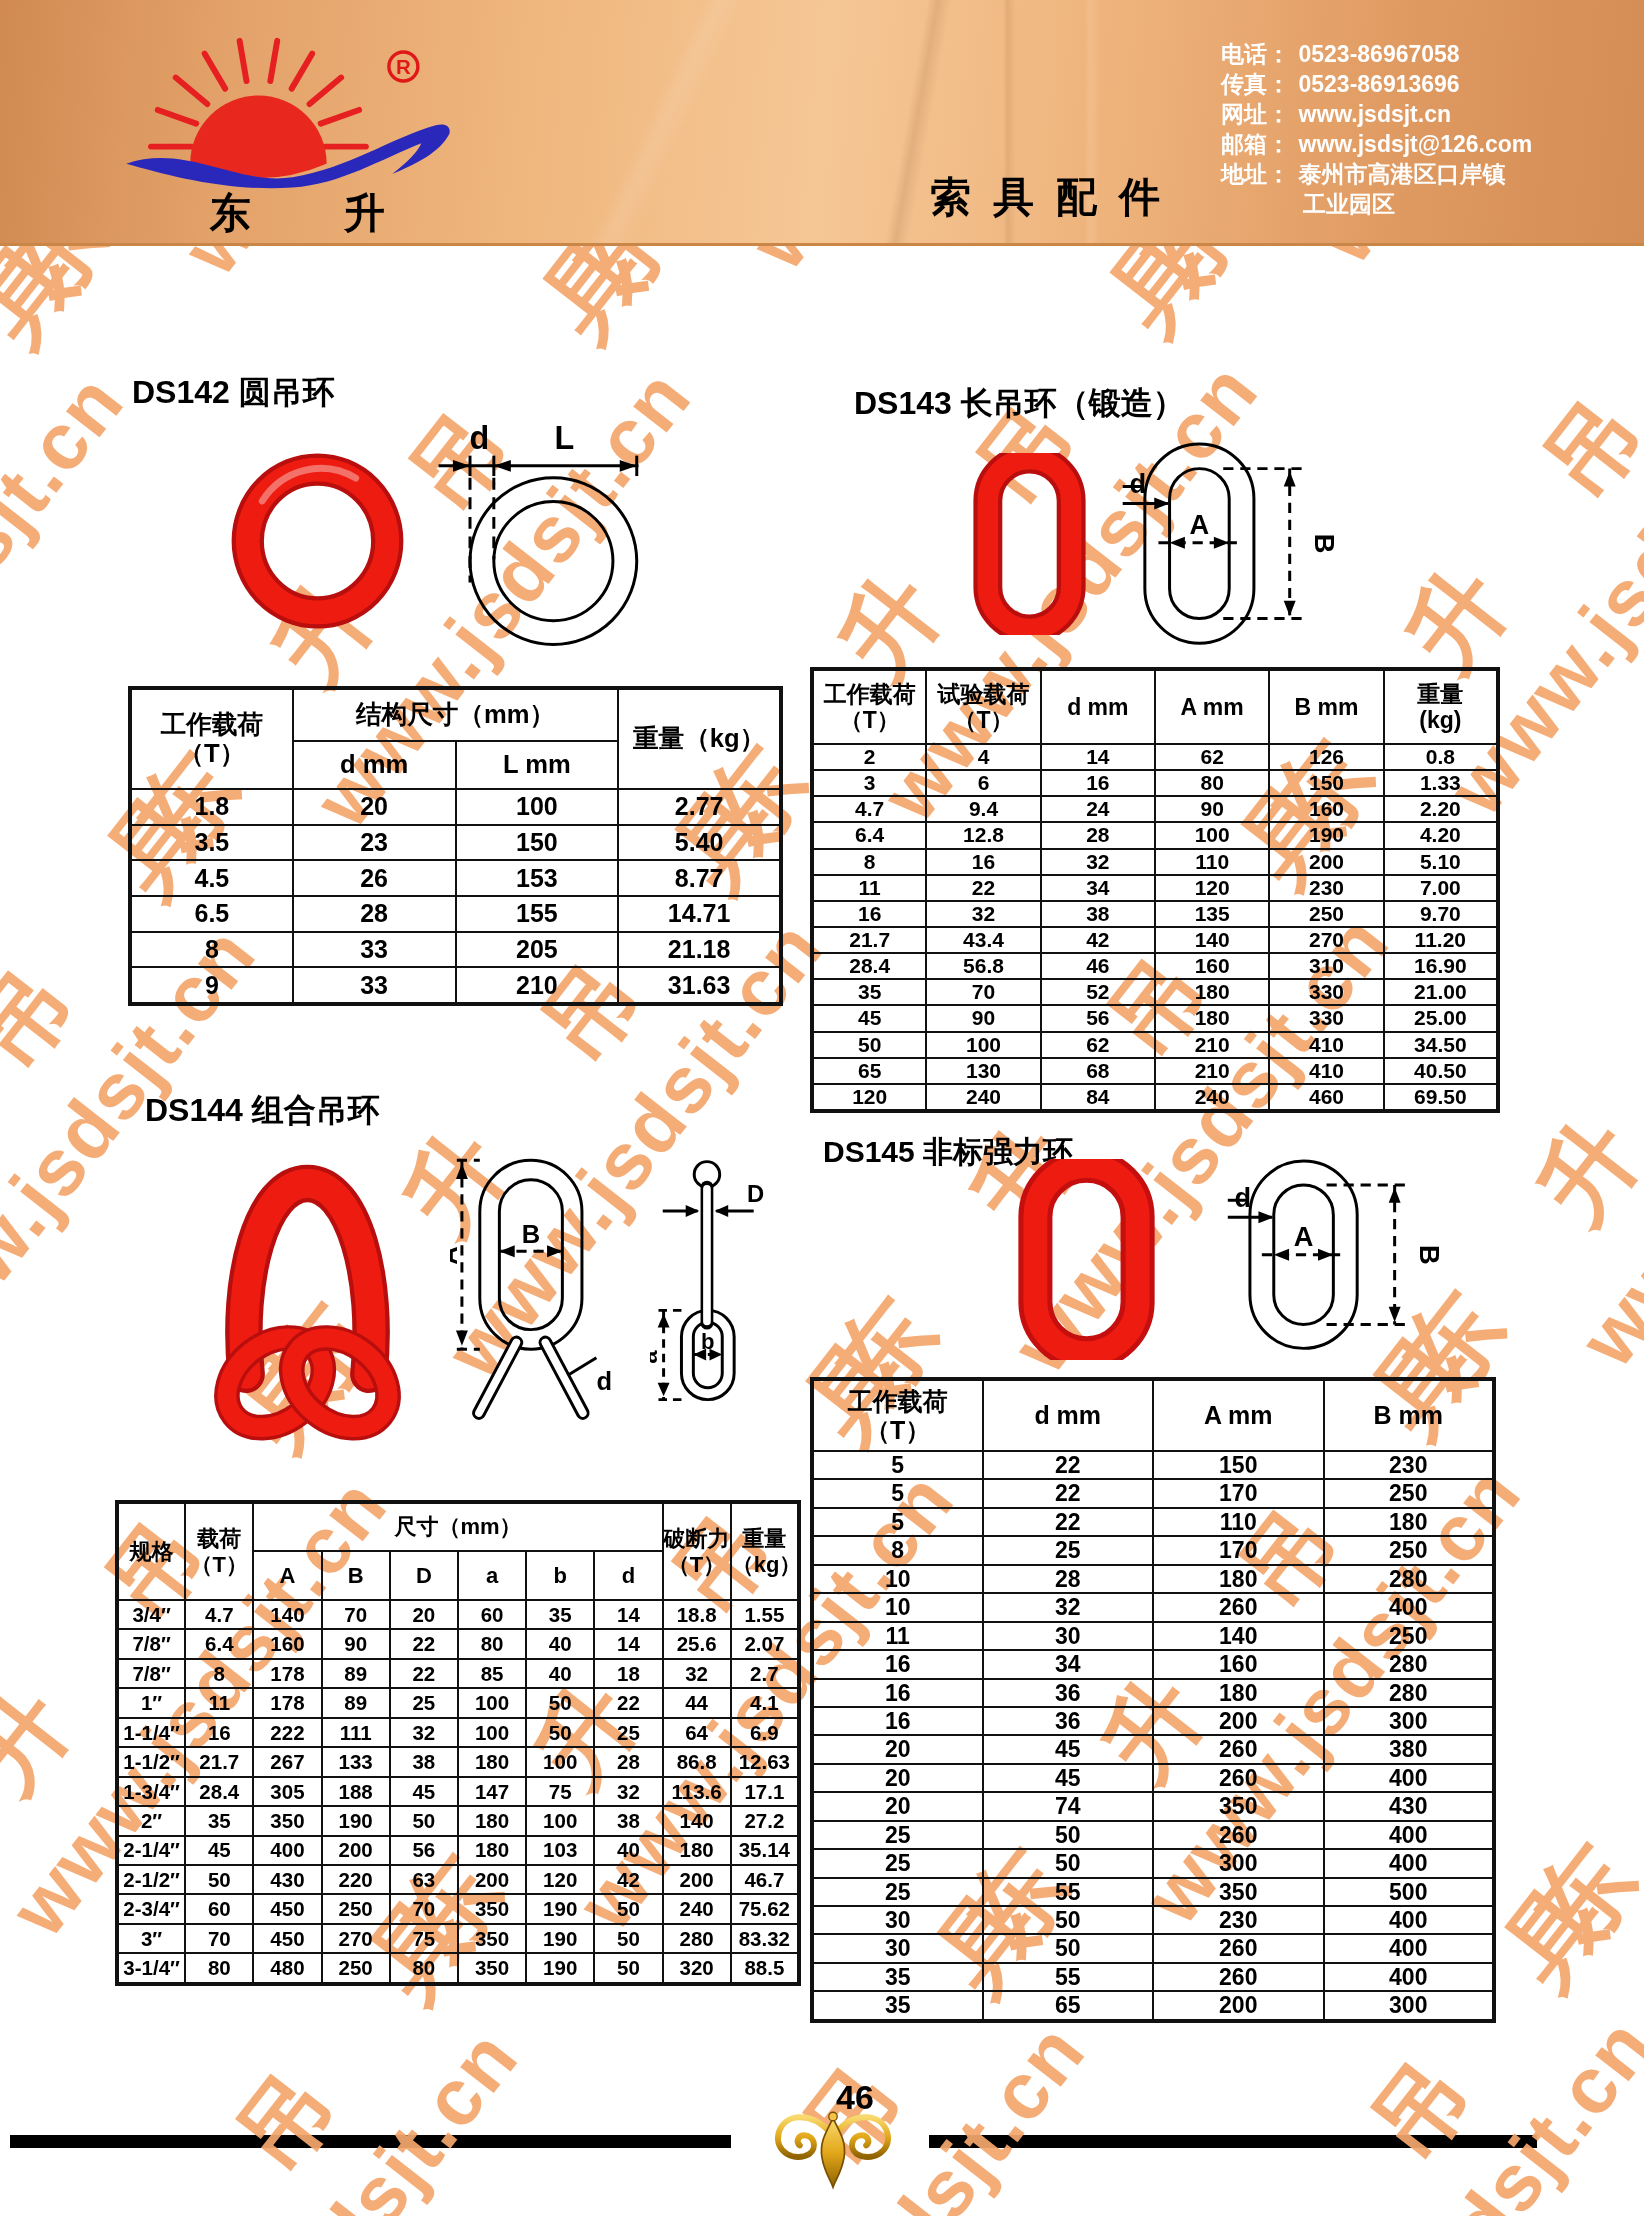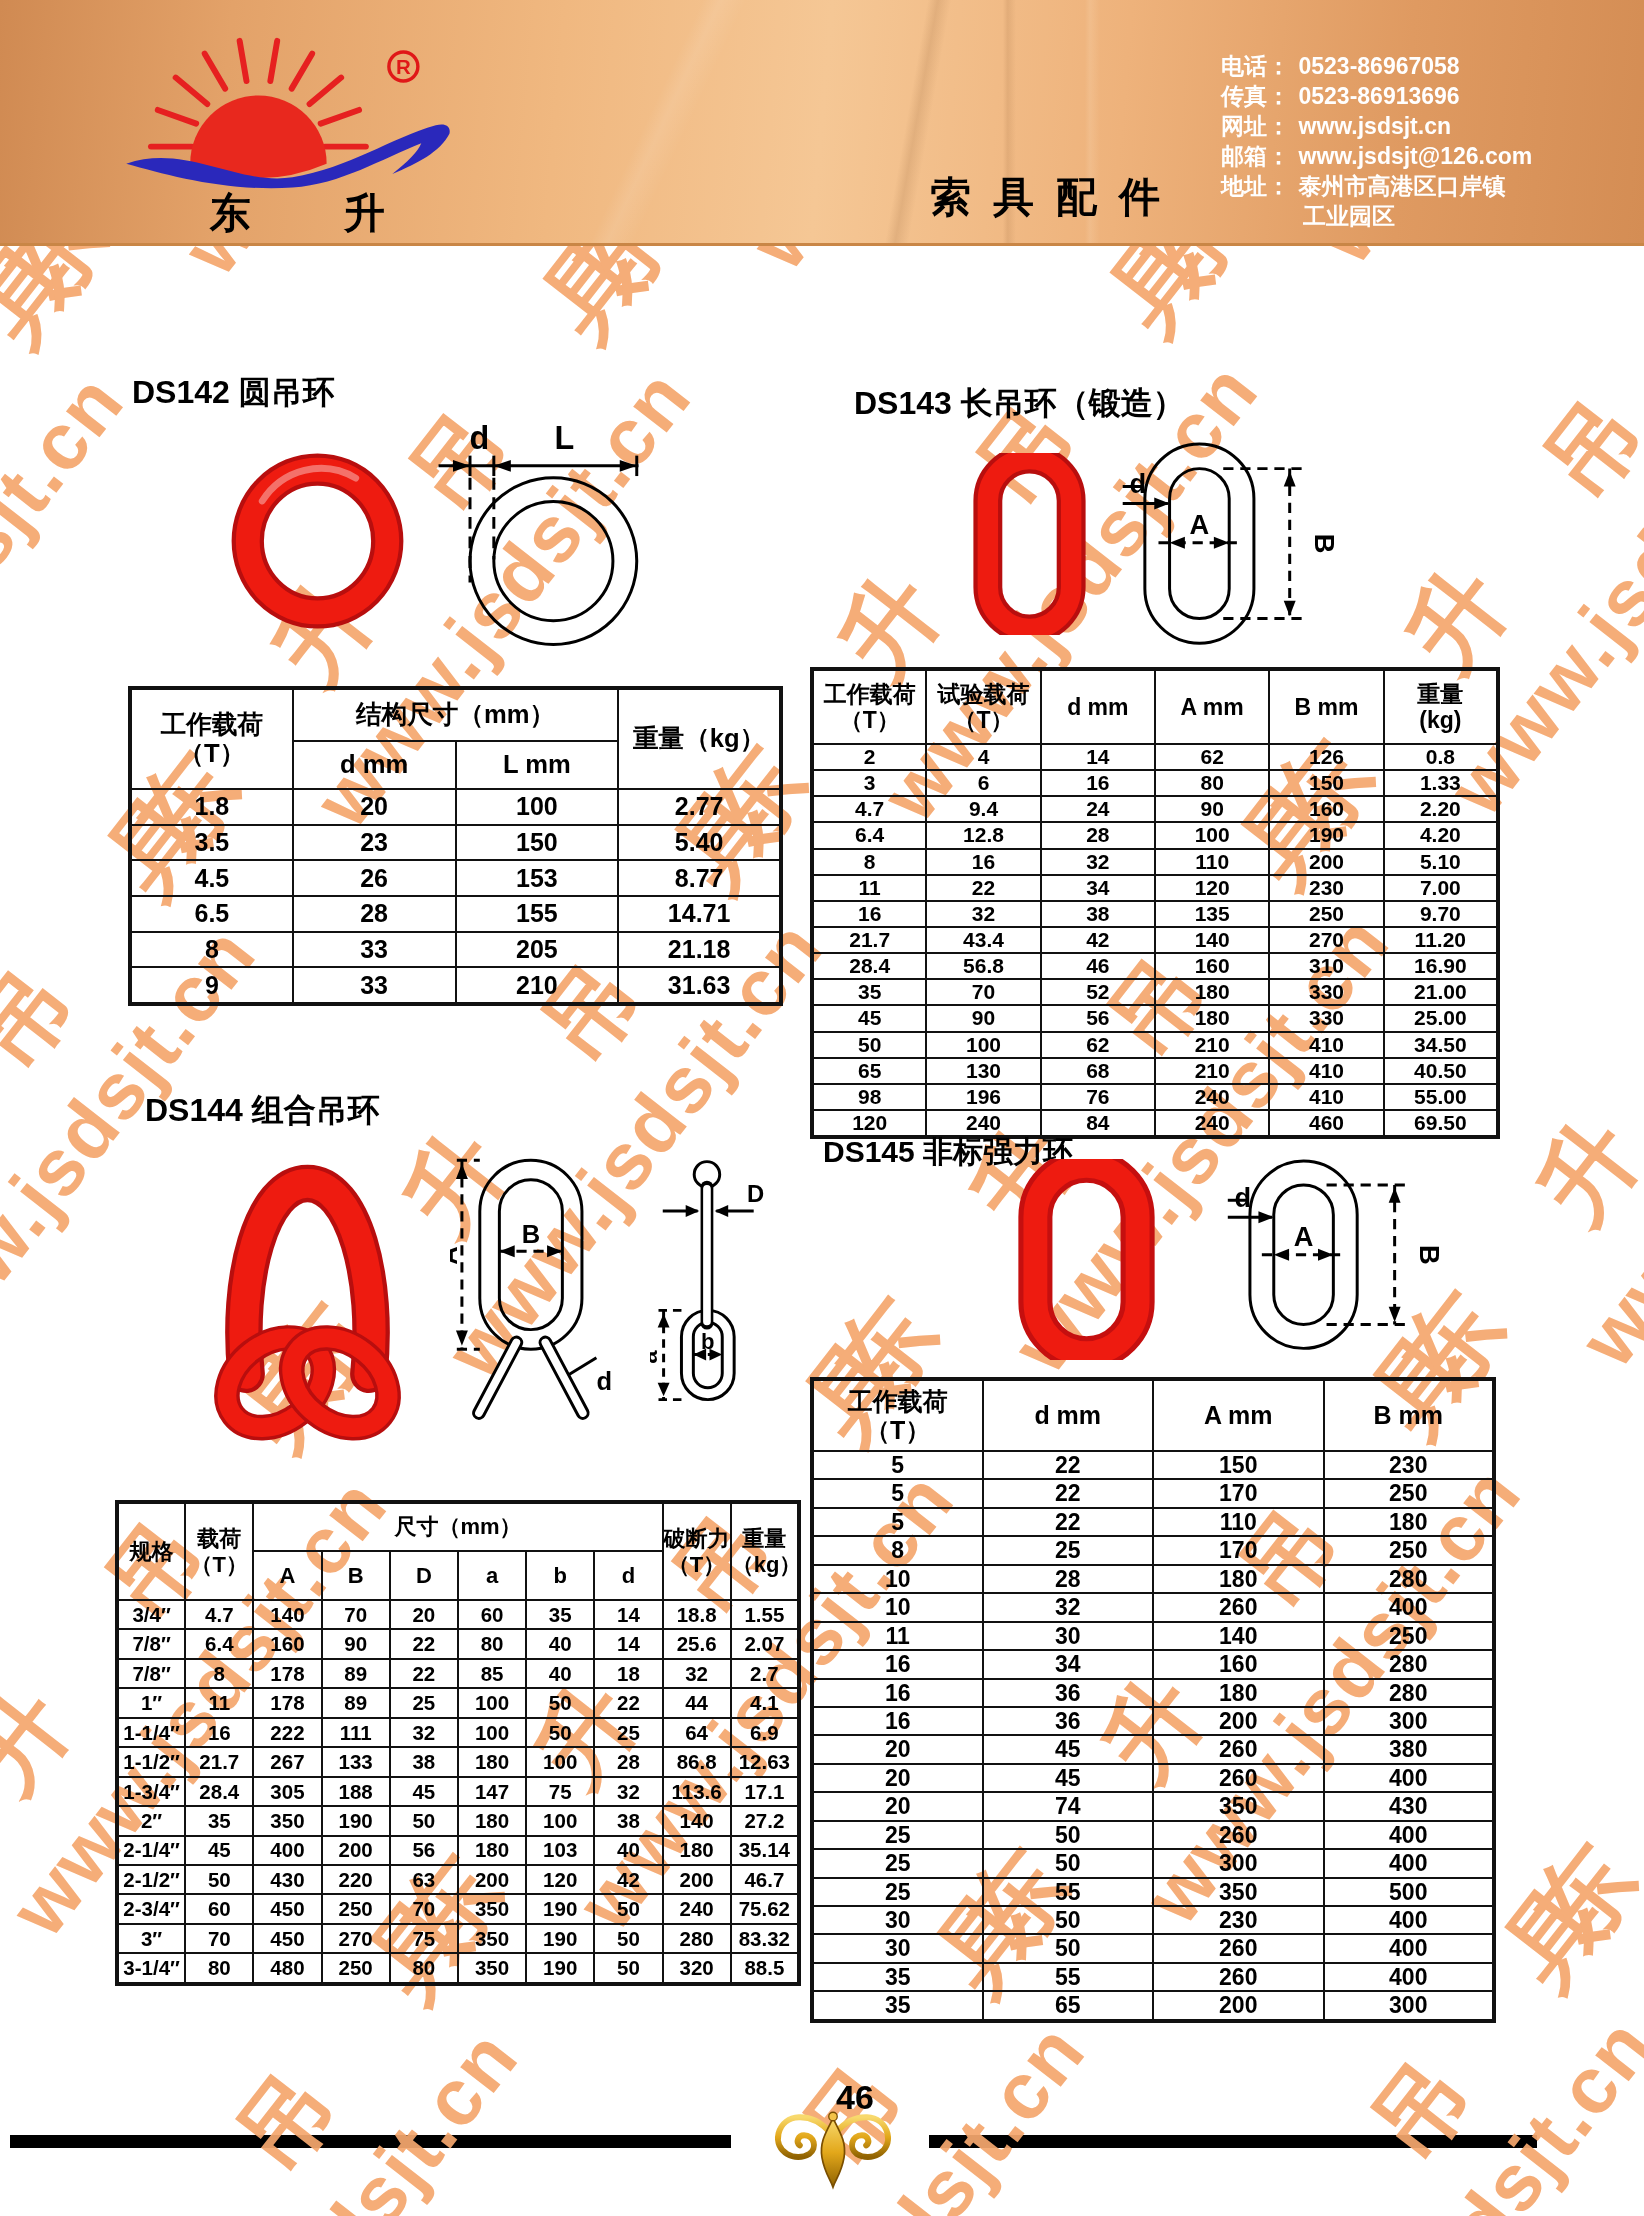--- a/index.html
+++ b/index.html
@@ -12,21 +12,21 @@
   .header:before{content:"";position:absolute;left:0;top:0;right:0;bottom:0;
     background:
       linear-gradient(115deg,transparent 40%,rgba(255,255,255,.10) 41%,transparent 42.5%),
       linear-gradient(100deg,transparent 55%,rgba(120,70,30,.14) 55.6%,transparent 56.4%),
       linear-gradient(90deg,transparent 61%,rgba(120,70,30,.12) 61.3%,transparent 61.8%),
       linear-gradient(90deg,transparent 66%,rgba(255,235,210,.16) 66.3%,transparent 66.9%);}
   .company-name{position:absolute;left:476px;top:77px;font-size:52px;font-weight:bold;
     color:#1e17c3;letter-spacing:2.6px;white-space:nowrap;}
   .page-title{position:absolute;left:930px;top:170px;font-size:41px;font-weight:bold;
     letter-spacing:22px;white-space:nowrap;}
-  .contact{position:absolute;left:1221px;top:39px;font-size:23px;font-weight:bold;color:#fff;line-height:30px;margin-top:12px;}
+  .contact{position:absolute;left:1221px;top:39px;font-size:23px;font-weight:bold;color:#fff;line-height:30px;}
   .contact .row{white-space:nowrap;}
   .contact .lbl{margin-right:8.5px;}
   .contact .indent{padding-left:82px;}
   .logo{position:absolute;left:109px;top:17px;}
   
   .wm-clip{position:absolute;left:0;top:243px;width:1644px;height:1973px;overflow:hidden;z-index:2;opacity:.93;}
   .wm-rotor{position:absolute;left:-1279px;top:-639px;width:4603px;height:4518px;transform:rotate(-52deg);}
   .wm-tile{position:absolute;white-space:nowrap;color:#f5a76e;}
   .wm-cn{font-size:95px;font-weight:bold;letter-spacing:49px;}
   .wm-url{font-size:80px;font-weight:bold;letter-spacing:1.7px;margin:10.2px 0 0 128px;}
@@ -417,28 +417,20 @@
         </tr>
         <tr>
           <td>65</td>
           <td>130</td>
           <td>68</td>
           <td>210</td>
           <td>410</td>
           <td>40.50</td>
         </tr>
         <tr>
-          <td>98</td>
-          <td>196</td>
-          <td>76</td>
-          <td>240</td>
-          <td>410</td>
-          <td>55.00</td>
-        </tr>
-        <tr>
           <td>120</td>
           <td>240</td>
           <td>84</td>
           <td>240</td>
           <td>460</td>
           <td>69.50</td>
         </tr>
       </tbody>
   </table>
 

